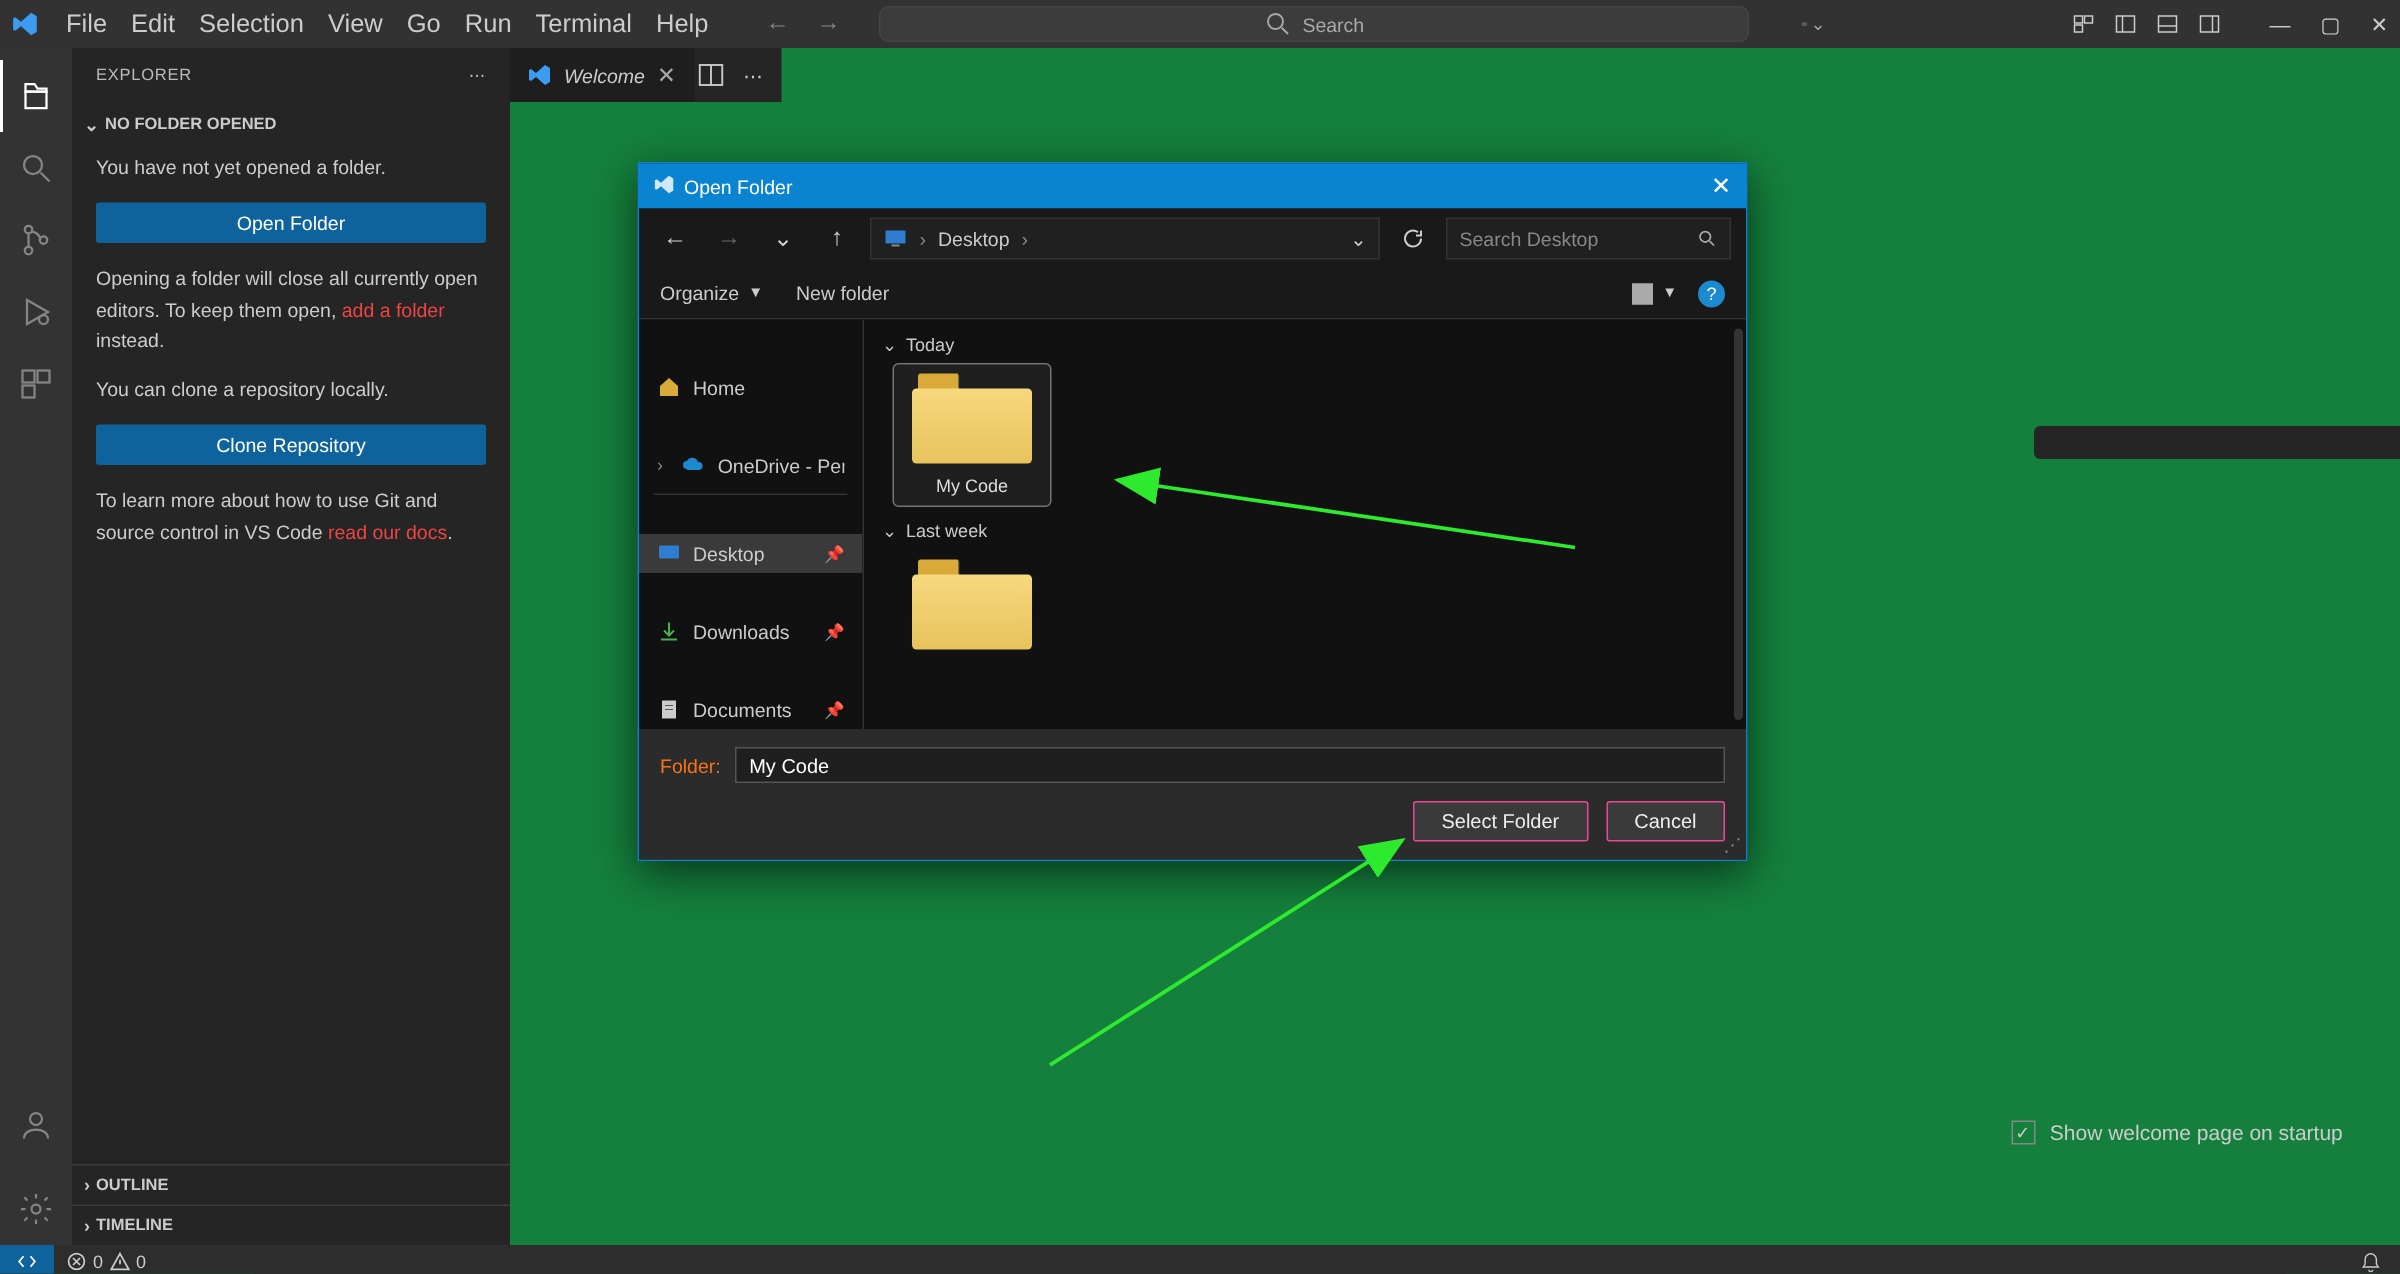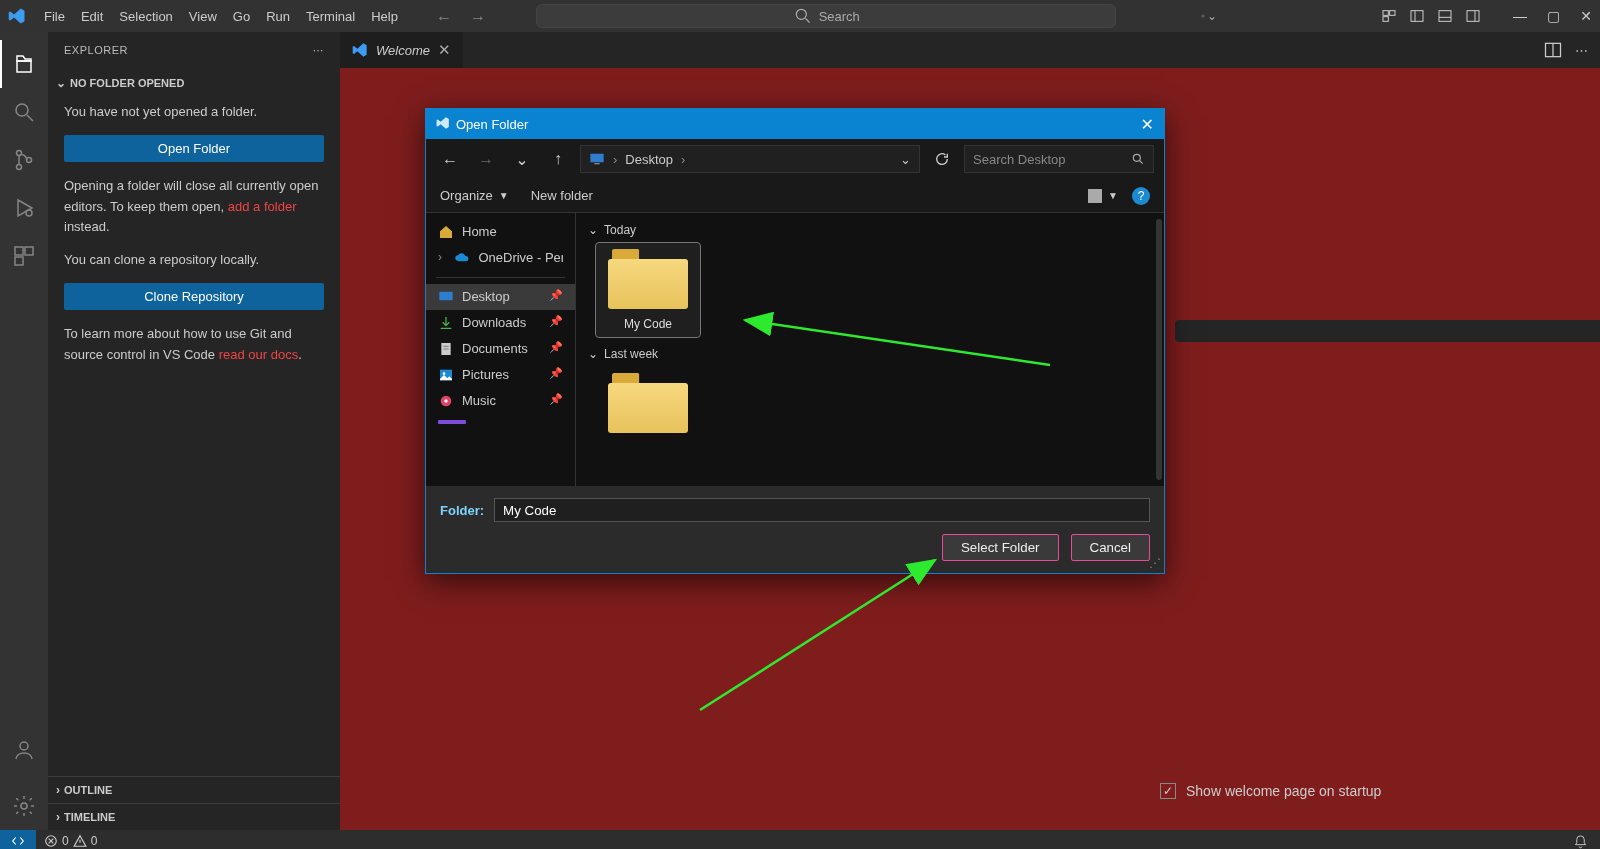--- a/index.html
+++ b/index.html
@@ -1,21 +1,21 @@
 <!DOCTYPE html>
 <html><head>
 <meta charset="utf-8">
 <style>
 * { margin: 0; padding: 0; box-sizing: border-box; font-family: "Segoe UI", -apple-system, sans-serif; }
 body { width: 1600px; height: 849px; background: #1e1e1e; color: #cccccc; overflow: hidden; position: relative; font-size: 13px; }
 
 
 .titlebar { height: 32px; background: #323233; display: flex; align-items: center; padding: 0 8px; gap: 4px; }
 .titlebar .logo { width: 18px; height: 18px; margin-right: 6px; }
-.titlebar .menu-item { padding: 4px 8px; color: #cccccc; font-size: 13px; cursor: pointer; }
+.titlebar .menu-item { padding: 4px 8px; color: #cccccc; font-size: 17px; cursor: pointer; }
 .titlebar .nav-arrows { display: flex; gap: 6px; margin-left: 20px; }
 .titlebar .nav-arrows span { color: #888; padding: 2px 6px; cursor: pointer; font-size: 16px; }
 .titlebar .search-box { flex: 1; max-width: 580px; margin: 0 auto; height: 24px; background: #3c3c3c; border: 1px solid #444; border-radius: 6px; display: flex; align-items: center; justify-content: center; gap: 6px; color: #aaa; }
 .titlebar .right-icons { display: flex; align-items: center; gap: 12px; margin-left: auto; }
 .titlebar .right-icons .ico { width: 16px; height: 16px; cursor: pointer; color: #ccc; display:flex; align-items:center; justify-content:center; }
 .titlebar .win-controls { display: flex; gap: 20px; margin-left: 20px; }
 .titlebar .win-controls span { color: #ccc; cursor: pointer; font-size: 14px; }
 
 
 .main { display: flex; height: 798px; }
@@ -31,21 +31,21 @@
 .panel-title { display: flex; align-items: center; gap: 4px; padding: 4px 8px; font-size: 11px; font-weight: 700; cursor: pointer; }
 .panel-title .chev { font-size: 12px; }
 .no-folder-body { padding: 8px 16px; color: #cccccc; font-size: 13px; line-height: 1.6; }
 .no-folder-body p { margin-bottom: 12px; }
 .no-folder-body a { color: #ef4444; cursor: pointer; }
 .btn-primary { display: block; width: 100%; padding: 6px 0; background: #0e639c; color: #fff; text-align: center; border: none; border-radius: 2px; cursor: pointer; font-size: 13px; margin-bottom: 14px; }
 .outline-tl { margin-top: auto; }
 .outline-tl .panel-title { border-top: 1px solid #3c3c3c; padding: 6px 8px; }
 
 
-.editor-area { flex: 1; background: #7f1d1d; display: flex; flex-direction: column; position: relative; }
+.editor-area { flex: 1; background: #15803d; display: flex; flex-direction: row; position: relative; }
 .tabs { height: 36px; background: #252526; display: flex; align-items: center; }
 .tab { height: 36px; padding: 0 12px; display: flex; align-items: center; gap: 8px; background: #1e1e1e; color: #cccccc; border-right: 1px solid #252526; cursor: pointer; }
 .tab .tab-ico { width: 16px; height: 16px; }
 .tab .tab-label { font-style: italic; }
 .tab .tab-close { color: #aaa; font-size: 15px; cursor: pointer; }
 .tab-actions { margin-left: auto; display: flex; gap: 12px; padding-right: 12px; color: #ccc; }
 .tab-actions span { cursor: pointer; display:flex; align-items:center; }
 
 .editor-body { flex: 1; position: relative; }
 .welcome-startup { position: absolute; left: 820px; top: 715px; display: flex; align-items: center; gap: 10px; color: #ccc; font-size: 14px; }
@@ -69,40 +69,40 @@
 .dlg-navrow .right-ctrls { display: flex; align-items: center; gap: 6px; }
 .dlg-navrow .searchfld { width: 190px; height: 28px; background: #202020; border: 1px solid #333; display: flex; align-items: center; padding: 0 8px; color: #888; justify-content: space-between; }
 .dlg-toolbar { height: 34px; display: flex; align-items: center; padding: 0 14px; gap: 22px; background: #191919; border-bottom: 1px solid #333;}
 .dlg-toolbar .tb-item { cursor: pointer; display: flex; align-items: center; gap: 6px;}
 .dlg-toolbar .tb-right { margin-left: auto; display: flex; align-items: center; gap: 14px; }
 .dlg-toolbar .tb-right .sq { width: 14px; height: 14px; border: 1px solid #aaa; background: #aaa; }
 .dlg-toolbar .help { width: 18px; height: 18px; border-radius: 50%; background: #1b8ad1; color: #fff; display: flex; align-items: center; justify-content: center; font-size: 12px; }
 
 .dlg-body { flex: 1; display: flex; background: #111; overflow: hidden; }
 .dlg-tree { width: 150px; border-right: 1px solid #333; padding: 6px 0; overflow: hidden; }
-.dlg-tree .tnode { display: flex; align-items: flex-start; gap: 8px; padding: 5px 12px; cursor: pointer; white-space: nowrap; position: relative;}
+.dlg-tree .tnode { display: flex; align-items: center; gap: 8px; padding: 5px 12px; cursor: pointer; white-space: nowrap; position: relative; margin-top: 26px;}
 .dlg-tree .tnode.selected { background: #3a3a3a; }
 .dlg-tree .tico { width: 16px; height: 16px; display: flex; align-items: center; justify-content: center; flex-shrink: 0; }
 .dlg-tree .divider { height: 1px; background: #333; margin: 6px 10px; }
 .dlg-tree .pin { margin-left: auto; color: #888; font-size: 11px; }
 
 .dlg-files { flex: 1; padding: 6px 12px; position: relative; overflow: hidden; }
 .dlg-files .sb { position: absolute; right: 2px; top: 6px; bottom: 6px; width: 6px; background: rgba(255,255,255,0.15); border-radius: 3px; }
 .dlg-files .grp-hdr { display: flex; align-items: center; gap: 6px; color: #ccc; font-size: 12px; margin: 4px 0 6px; cursor: pointer; }
 .folder-grid { display: flex; gap: 16px; flex-wrap: wrap; padding-left: 8px; }
 .folder-item { width: 104px; display: flex; flex-direction: column; align-items: center; padding: 6px 4px; border-radius: 3px; cursor: pointer; }
 .folder-item.selected { outline: 1px solid #777; background: rgba(255,255,255,0.06); }
 .folder-ico { width: 80px; height: 60px; position: relative; }
 .folder-ico .tab { position: absolute; top: 0; left: 4px; width: 28px; height: 12px; background: #d9a93a; border-radius: 2px 2px 0 0; }
 .folder-ico .body { position: absolute; top: 10px; left: 0; right: 0; bottom: 0; background: linear-gradient(#f6d87e, #e8c35c); border-radius: 3px; }
 .folder-item .fname { margin-top: 8px; font-size: 12px; color: #ddd; }
 
 .dlg-footer { background: #2b2b2b; padding: 12px 14px; display: flex; flex-direction: column; gap: 12px; position: relative; }
 .dlg-footer .folder-row { display: flex; align-items: center; gap: 10px; }
-.dlg-footer .folder-row label { color: #7dd3fc; font-weight: bold; }
+.dlg-footer .folder-row label { color: #f97316; }
 .dlg-footer .folder-row input { flex: 1; height: 24px; background: #1f1f1f; border: 1px solid #555; color: #fff; padding: 0 8px; }
 .dlg-footer .btn-row { display: flex; justify-content: flex-end; gap: 12px; }
 .dlg-footer .btn-row button { padding: 5px 18px; background: #3a3a3a; border: 1px solid #ec4899; color: #eee; cursor: pointer; border-radius: 2px; }
 .dlg-footer .grip { position: absolute; right: 3px; bottom: 3px; color: #888; font-size: 12px; }
 
 
 .annot { position: absolute; z-index: 200; pointer-events: none; }
 
 
 .svg-ico { width: 20px; height: 20px; fill: none; stroke: currentColor; stroke-width: 1.5; }

